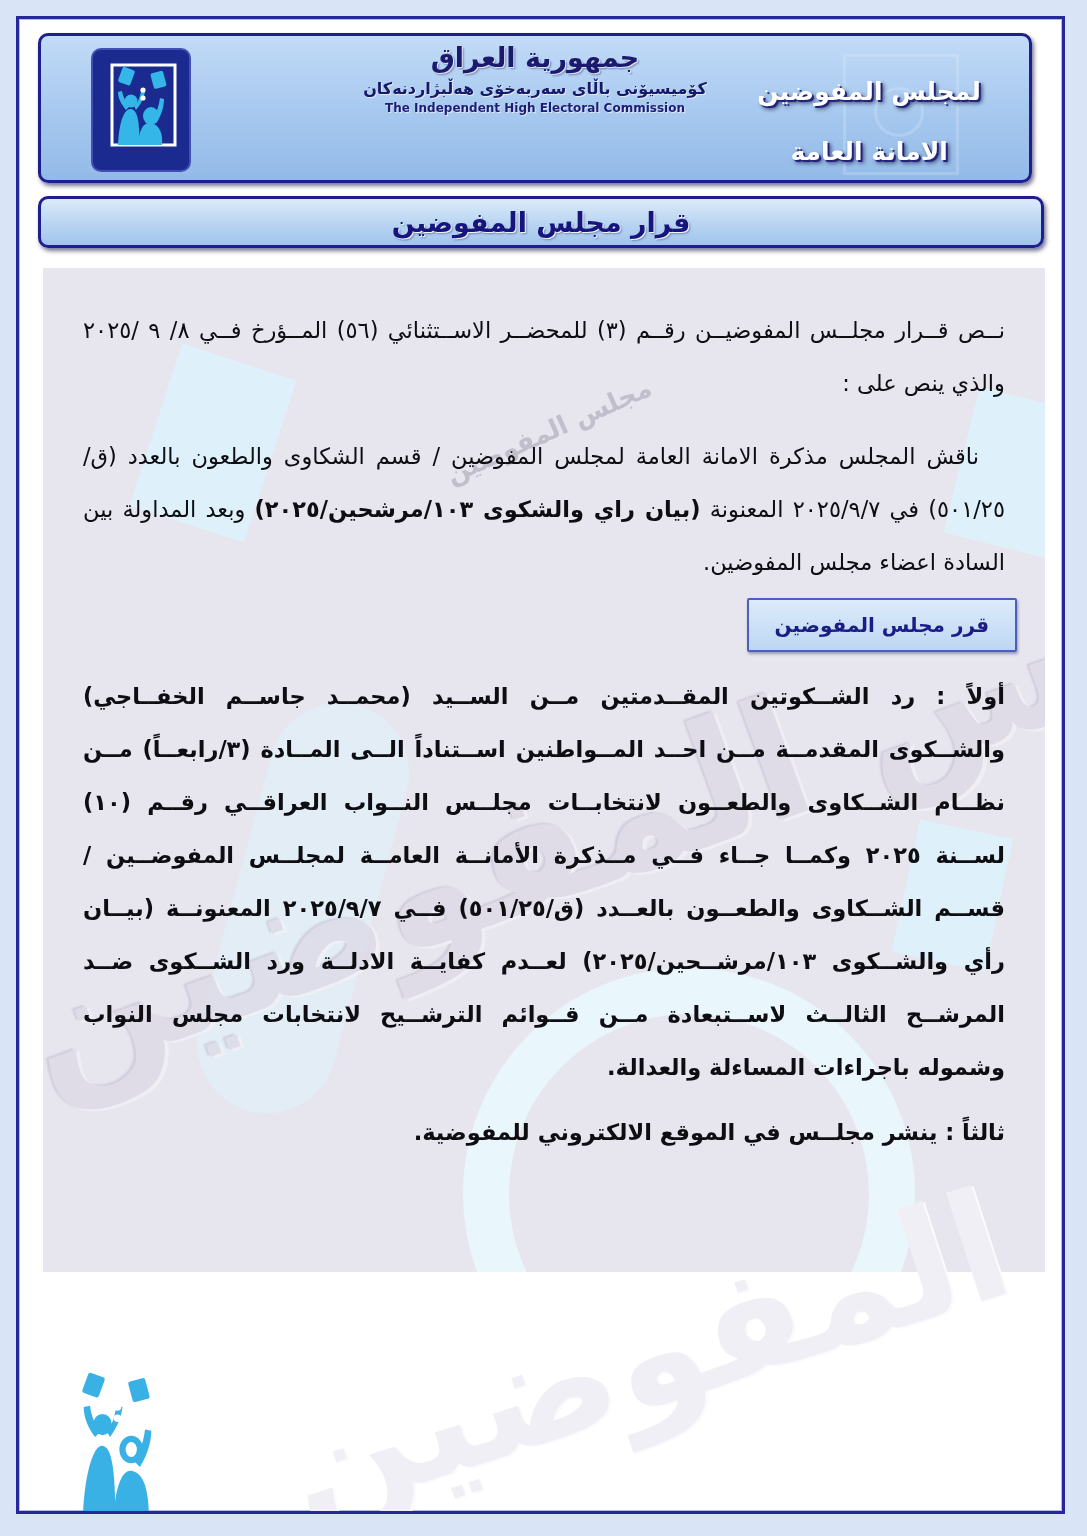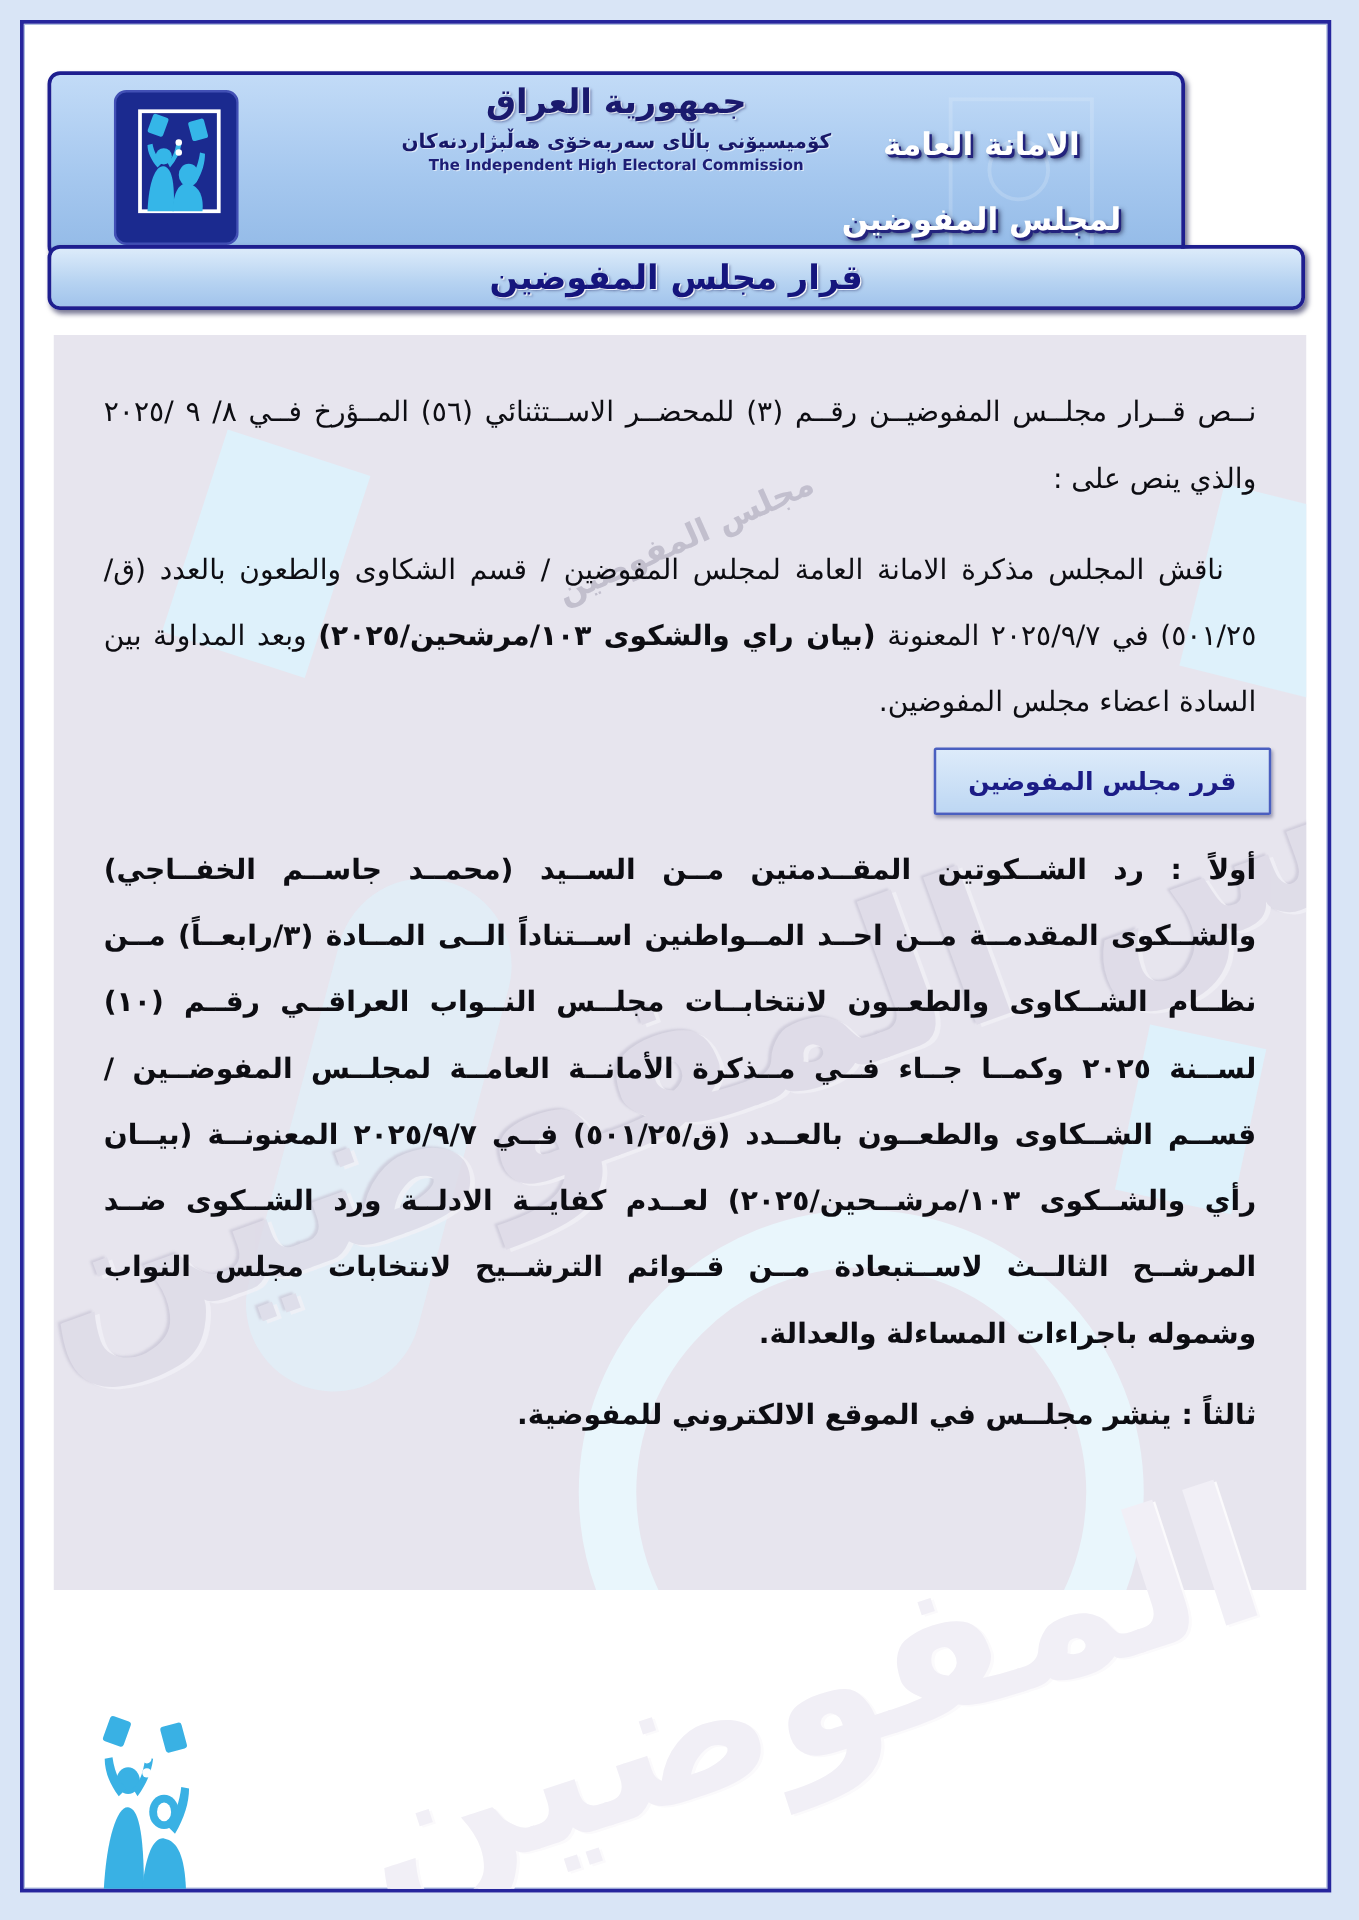--- a/index.html
+++ b/index.html
@@ -10,25 +10,24 @@
     overflow:hidden;
   }
   .frame{
     position:absolute;left:16px;top:16px;width:1049px;height:1498px;
     border:3px solid #26269d;background:#ffffff;box-sizing:border-box;
     box-shadow:0 0 0 1px #aebfe0 inset;
     overflow:hidden;
   }
   
   .header{
-    position:absolute;left:19px;top:14px;width:910px;height:150px;
+    position:absolute;left:19px;top:14px;width:994px;height:150px;
     border:3px solid #1e1e8f;border-radius:10px;box-sizing:border-box;
     background:linear-gradient(180deg,#c2dbf7 0%,#a6c8ef 55%,#93bae7 100%);
     box-shadow:2px 3px 4px rgba(10,10,60,.55);
-    margin-top:24px;
   }
   .header-logo{position:absolute;left:50px;top:12px;width:100px;height:124px;}
   .header-center{
     position:absolute;left:50%;top:6px;transform:translateX(-50%);
     text-align:center;color:#1a1a6e;white-space:nowrap;
   }
   .hc-l1{font-size:27px;font-weight:bold;
     text-shadow:1px 1px 0 rgba(255,255,255,.75),2px 2px 2px rgba(25,25,90,.4);}
   .hc-l2{font-size:22px;font-weight:bold;margin-top:2px;
     text-shadow:1px 1px 0 rgba(255,255,255,.75),2px 2px 2px rgba(25,25,90,.4);}
@@ -133,22 +132,22 @@
         <circle cx="52" cy="50" r="2.6" fill="#ffffff"></circle>
       </svg>
     </div>
     <div class="header-center" dir="rtl">
       <div class="hc-l1">جمهورية العراق</div>
       <div class="hc-l3">كۆميسيۆنى باڵاى سەربەخۆى هەڵبژاردنەكان</div>
       <div class="hc-l4">The Independent High Electoral Commission</div>
     </div>
     <div class="header-right-wm"></div>
     <div class="header-right">
+      <div>لمجلس المفوضين</div>
       <div>الامانة العامة</div>
-      <div>لمجلس المفوضين</div>
     </div>
   </div>
 
   <div class="title-bar">
     <span>قرار مجلس المفوضين</span>
   </div>
 
   <div class="content">
 
     <div class="wm wm-rect" style="left:110px;top:90px;width:120px;height:170px;transform:rotate(18deg);"></div>

